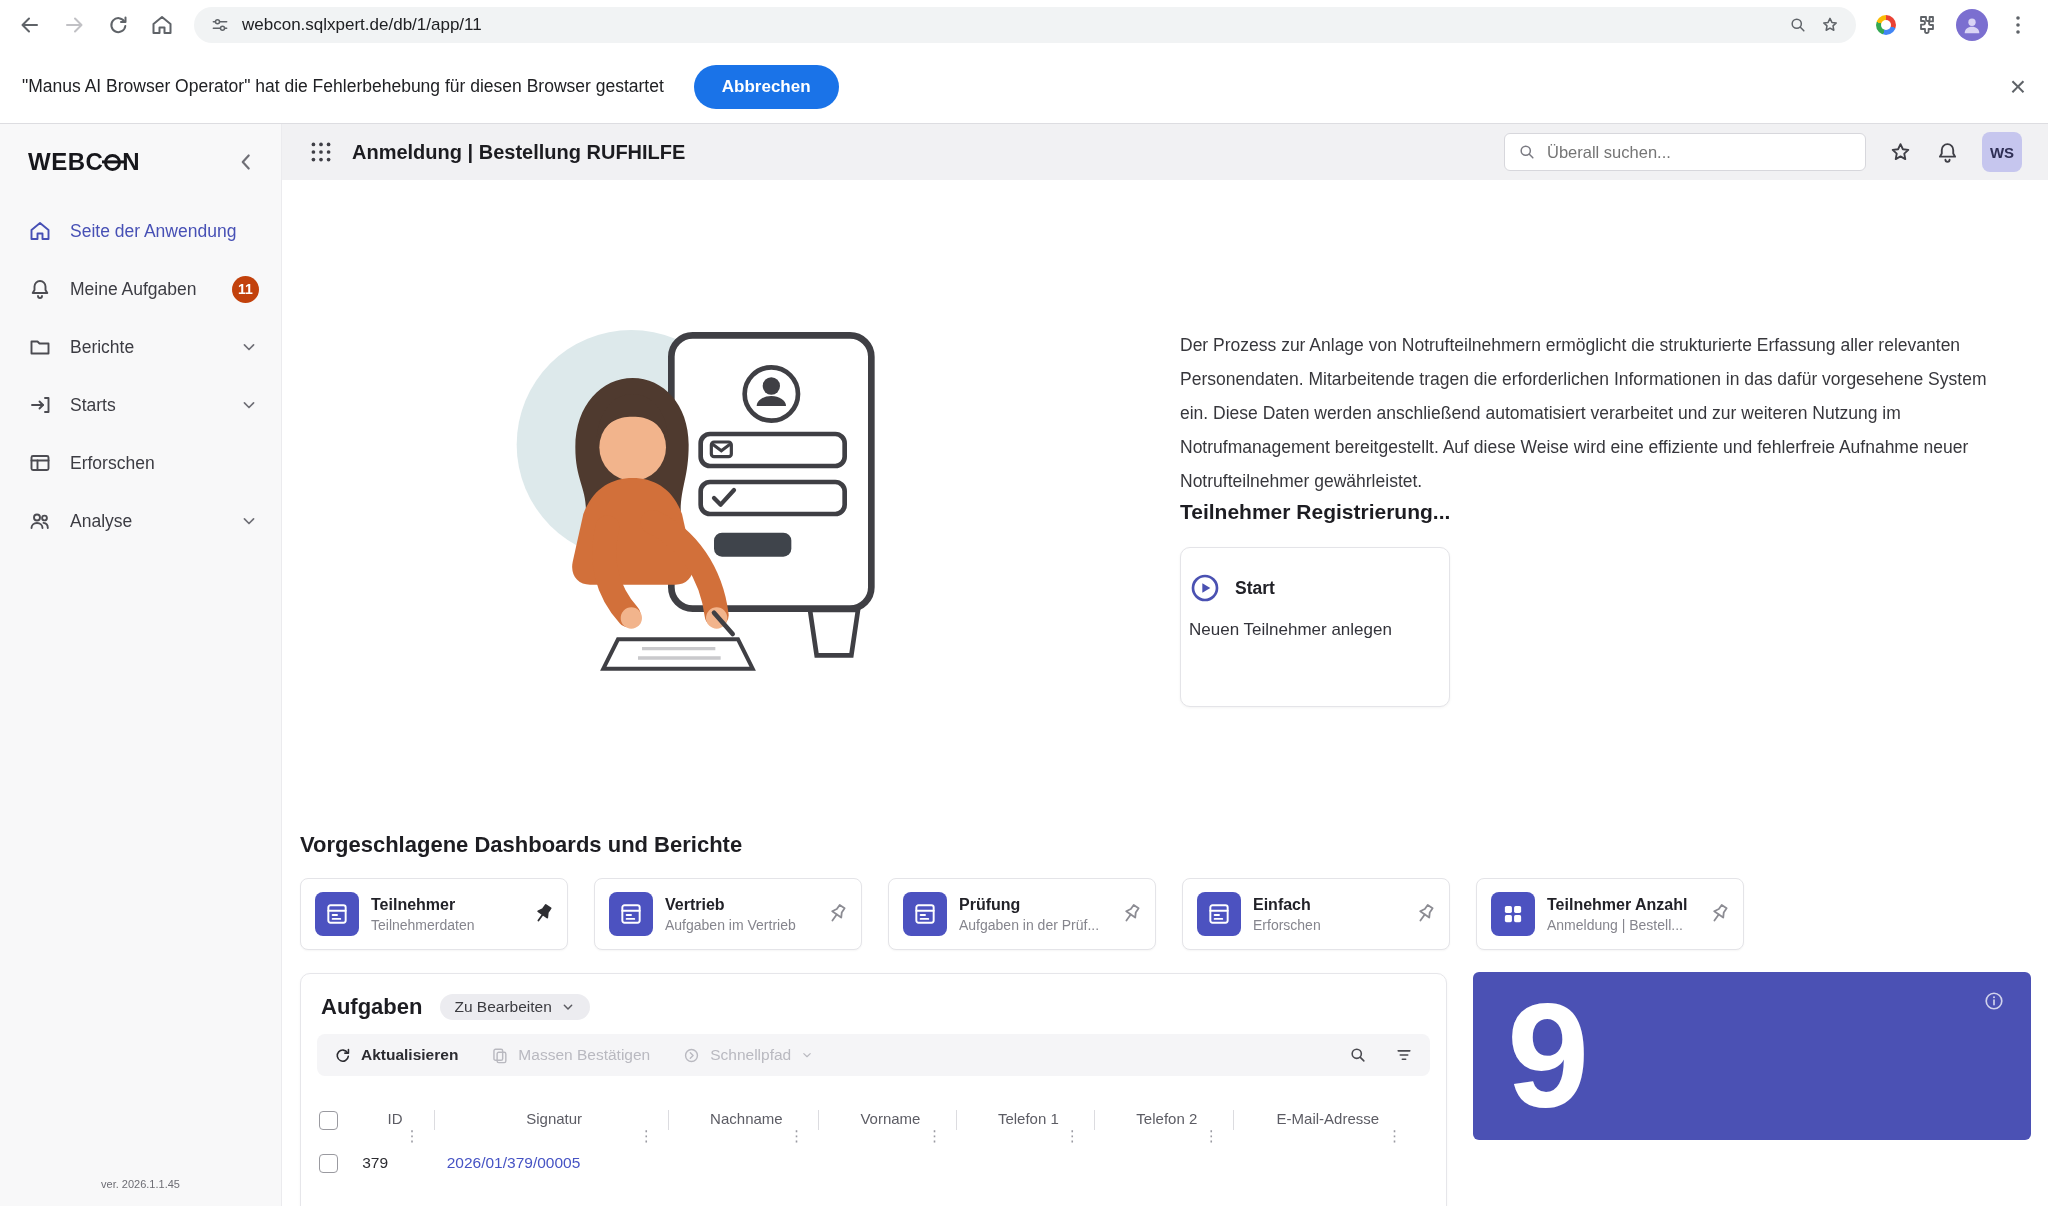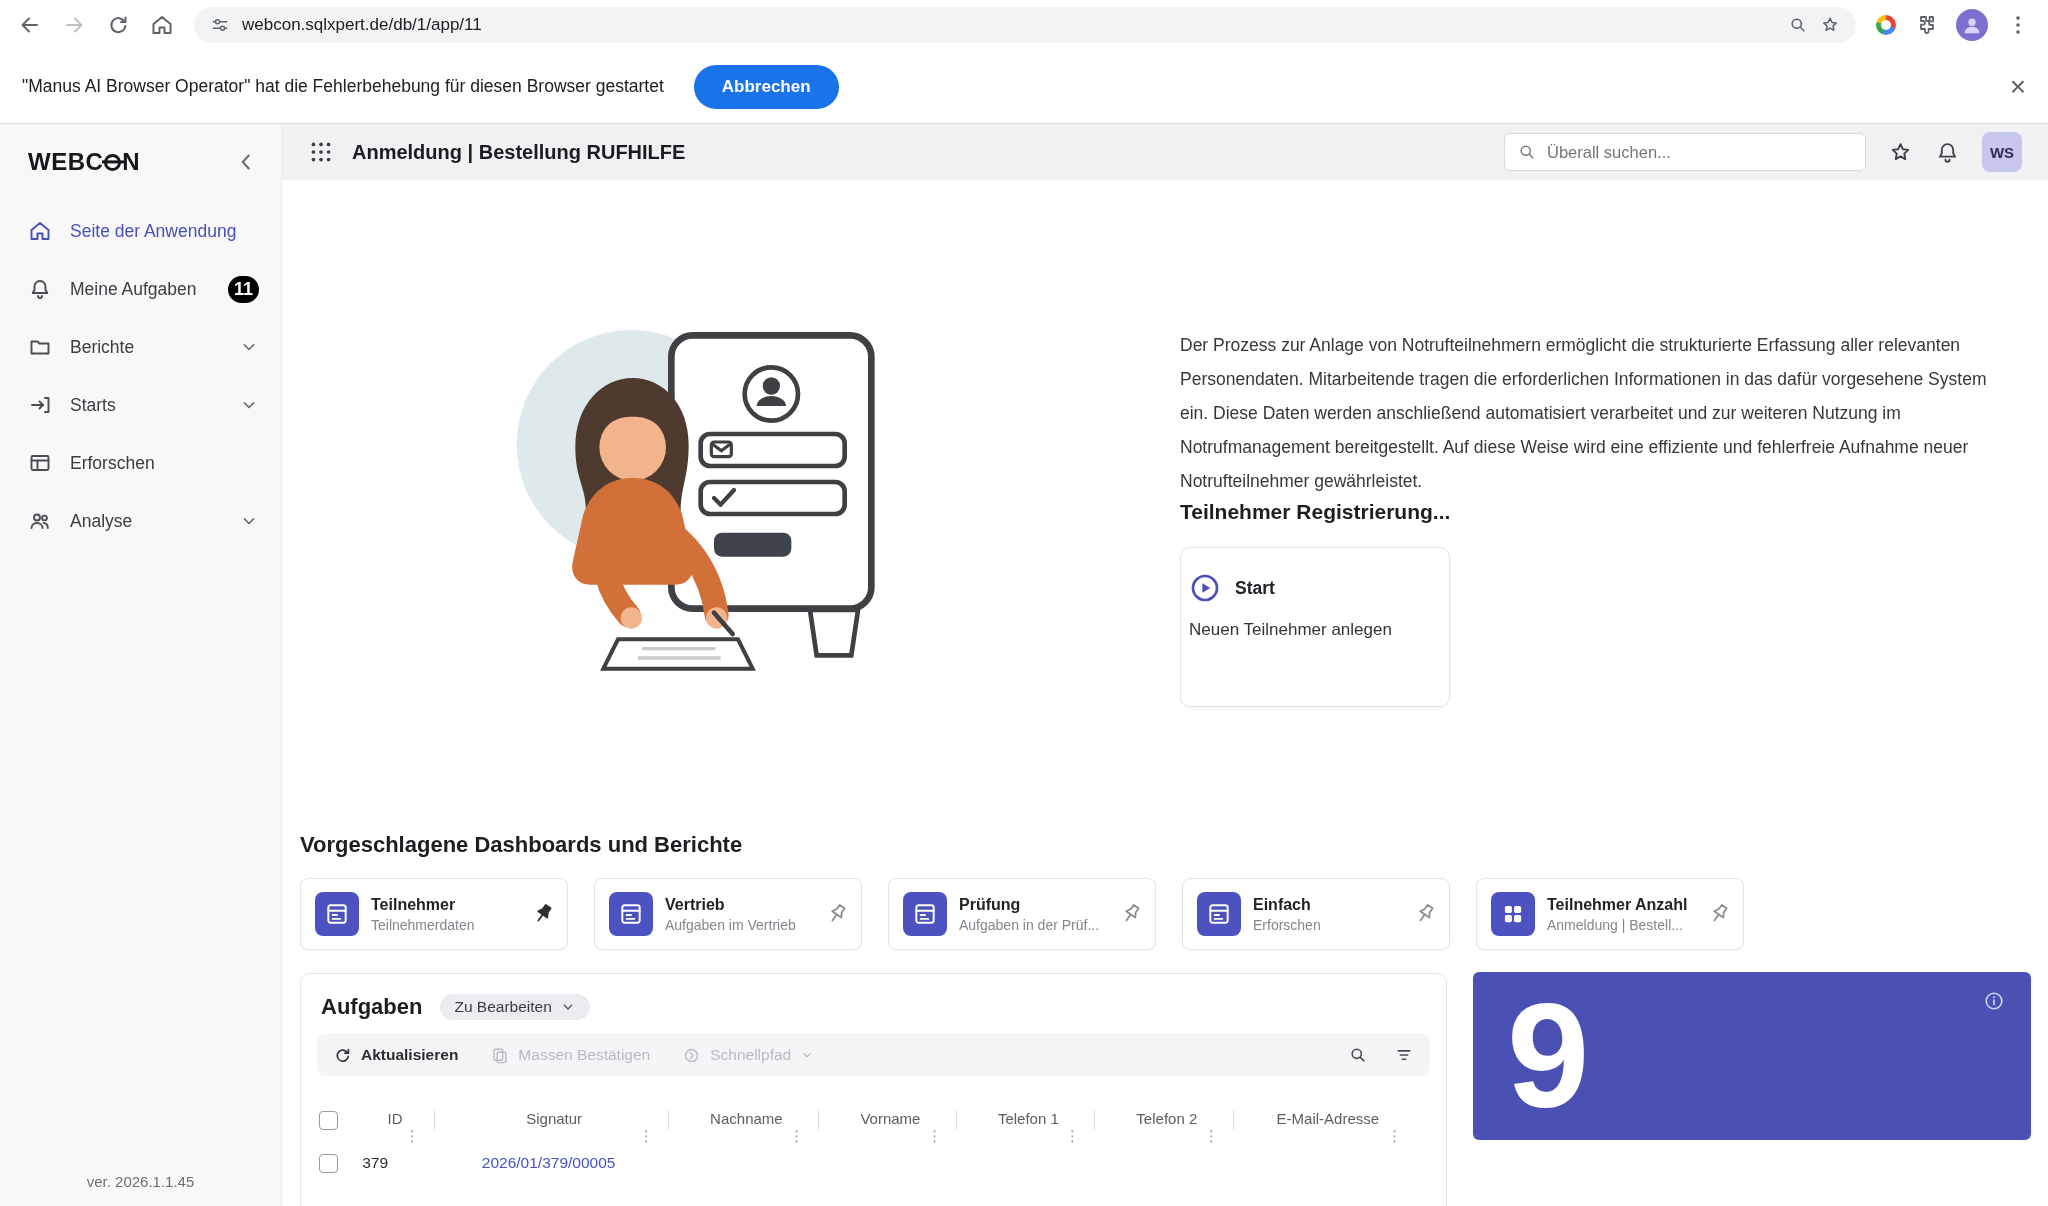--- a/index.html
+++ b/index.html
@@ -44,25 +44,25 @@
   .logo-o::after { content: ""; position: absolute; left: -5px; top: 50%; width: 22px; height: 3.2px;
     background: #17171c; transform: translateY(-50%); }
   .collapse-btn { width: 26px; height: 26px; color: #6f6f76; cursor: pointer; }
   .nav { display: flex; flex-direction: column; }
   .nav-item { height: 58px; display: flex; align-items: center; gap: 18px;
     padding: 0 22px 0 28px; font-size: 17.5px; color: #3c3c43; cursor: pointer; }
   .nav-item .nav-icon { width: 24px; height: 24px; color: #4c4c52; flex: 0 0 auto; }
   .nav-item.active { color: #4750b5; font-weight: 500; }
   .nav-item.active .nav-icon { color: #4750b5; }
   .nav-badge { margin-left: auto; min-width: 27px; height: 27px; border-radius: 14px;
-    background: #000000; color: #fff; font-size: 18px; font-weight: 600;
+    background: #c2410c; color: #fff; font-size: 14px; font-weight: 600;
     display: flex; align-items: center; justify-content: center; padding: 0 6px; text-align: center; }
   .nav-chev { margin-left: auto; width: 20px; height: 20px; color: #6f6f76; }
   .version { position: absolute; bottom: 16px; left: 0; width: 100%; text-align: center;
-    font-size: 15px; color: #6d6d74; }
+    font-size: 11px; color: #6d6d74; }
 
   .main { flex: 1; display: flex; flex-direction: column; min-width: 0; }
   .app-header { height: 56px; background: #f1f1f3; display: flex; align-items: center;
     padding: 0 26px; gap: 18px; flex: 0 0 auto; }
   .grid-icon { width: 26px; height: 26px; color: #3f3f46; cursor: pointer; }
   .page-title { font-size: 20px; font-weight: 600; color: #1c1c20; }
   .header-right { margin-left: auto; display: flex; align-items: center; gap: 22px; }
   .search-box { width: 362px; height: 38px; background: #fff; border: 1px solid #d7d7dc;
     border-radius: 6px; display: flex; align-items: center; padding: 0 12px; gap: 10px; }
   .search-box svg { width: 20px; height: 20px; color: #7a7a82; flex: 0 0 auto; }
@@ -135,21 +135,21 @@
   .cb-cell { width: 46px; display: flex; align-items: center; }
   .checkbox { width: 19px; height: 19px; border: 1.5px solid #9a9aa0; border-radius: 4px;
     background: #fff; cursor: pointer; }
   .th { display: flex; align-items: center; padding-right: 6px; border-right: 1px solid #dcdce0;
     margin-right: 12px; height: 20px; flex-direction: column; }
   .th:last-child { border-right: none; }
   .th-label { white-space: nowrap; }
   .kebab { margin-left: auto; padding: 0 8px; color: #9a9aa2; font-size: 15px; cursor: pointer; }
   .td { padding-right: 18px; margin-right: 12px; }
   .col-id   { width: 76px; }
-  .col-sig  { width: 235px; text-align: center; }
+  .col-sig  { width: 235px; }
   .col-nach { width: 146px; }
   .col-vor  { width: 133px; }
   .col-t1   { width: 133px; }
   .col-t2   { width: 134px; }
   .col-mail { width: 180px; }
   .sig-link { color: #4653c4; cursor: pointer; }
 
   
   .kpi-tile { position: absolute; left: 1191px; top: 792px; width: 558px; height: 168px;
     background: #4b51b4; border-radius: 6px; color: #fff; }

